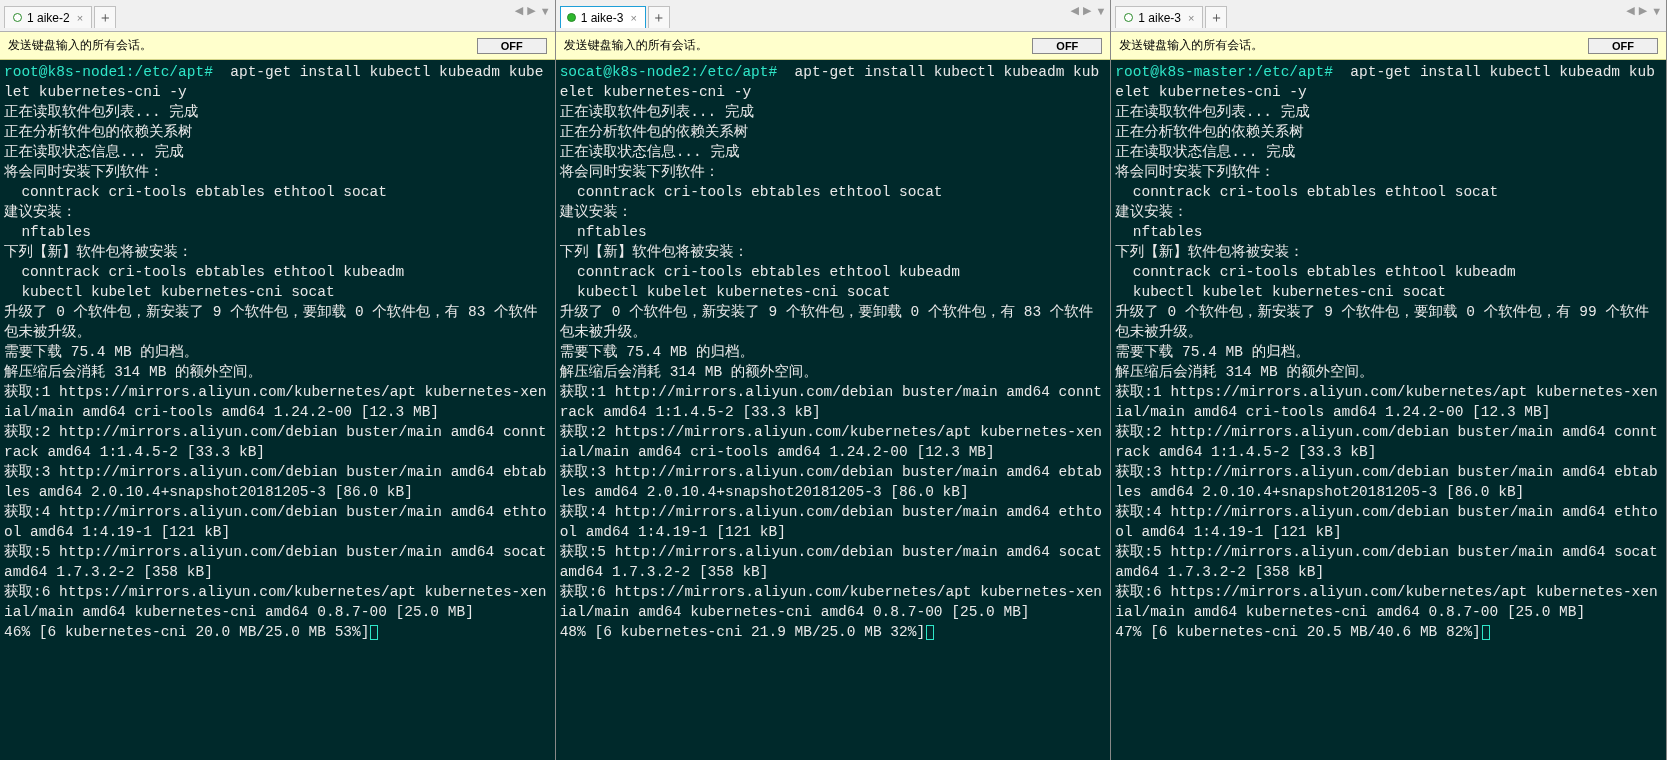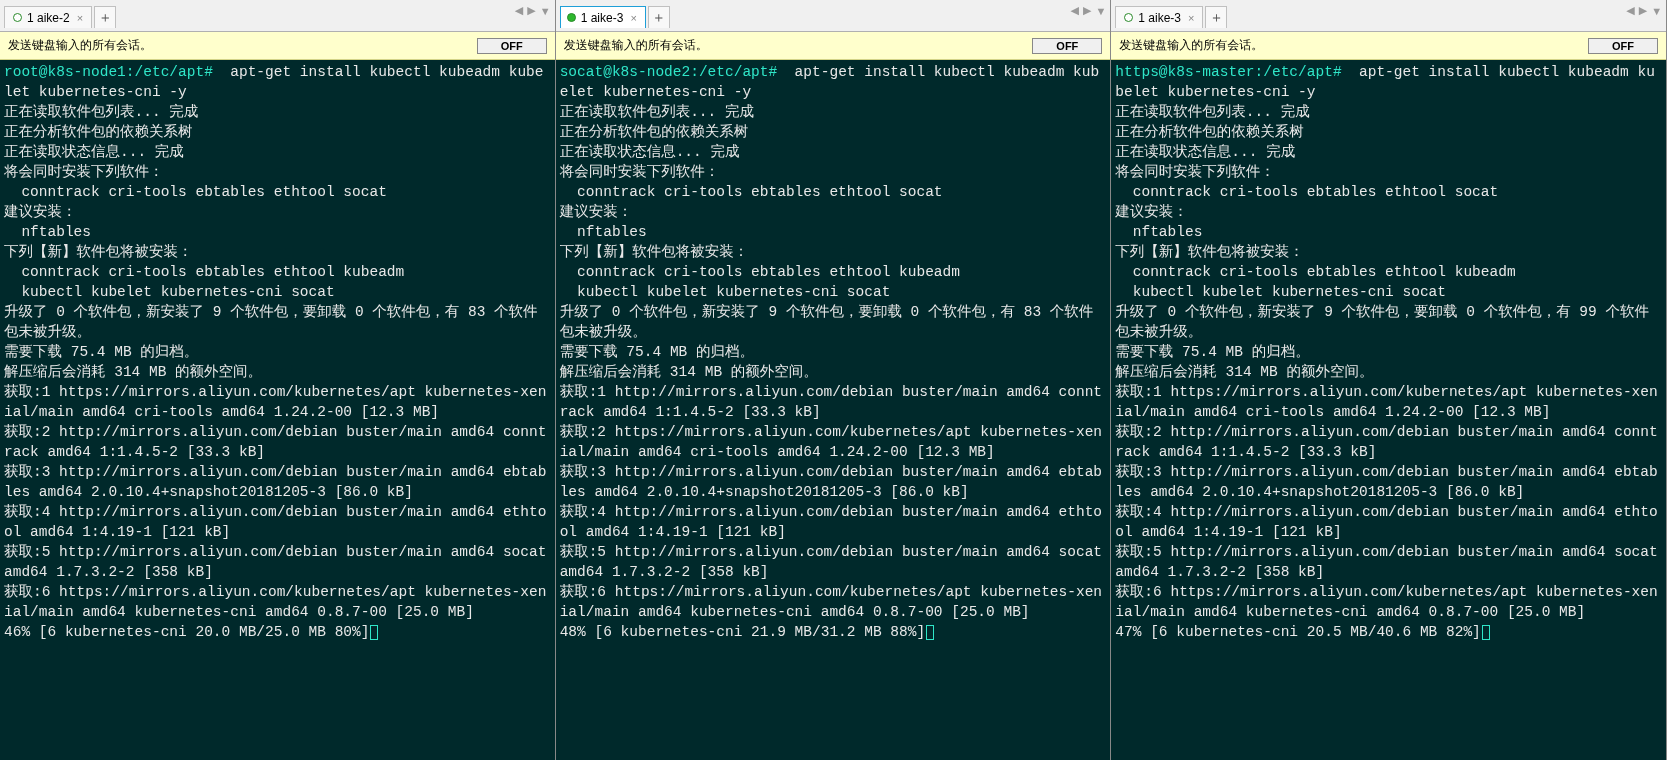--- a/index.html
+++ b/index.html
@@ -157,21 +157,21 @@
   kubectl kubelet kubernetes-cni socat
 升级了 0 个软件包，新安装了 9 个软件包，要卸载 0 个软件包，有 83 个软件包未被升级。
 需要下载 75.4 MB 的归档。
 解压缩后会消耗 314 MB 的额外空间。
 获取:1 https://mirrors.aliyun.com/kubernetes/apt kubernetes-xenial/main amd64 cri-tools amd64 1.24.2-00 [12.3 MB]
 获取:2 http://mirrors.aliyun.com/debian buster/main amd64 conntrack amd64 1:1.4.5-2 [33.3 kB]
 获取:3 http://mirrors.aliyun.com/debian buster/main amd64 ebtables amd64 2.0.10.4+snapshot20181205-3 [86.0 kB]
 获取:4 http://mirrors.aliyun.com/debian buster/main amd64 ethtool amd64 1:4.19-1 [121 kB]
 获取:5 http://mirrors.aliyun.com/debian buster/main amd64 socat amd64 1.7.3.2-2 [358 kB]
 获取:6 https://mirrors.aliyun.com/kubernetes/apt kubernetes-xenial/main amd64 kubernetes-cni amd64 0.8.7-00 [25.0 MB]</span>
-<span>46% [6 kubernetes-cni 20.0 MB/25.0 MB 80%]</span><span class="cursor"></span></div>
+<span>46% [6 kubernetes-cni 20.0 MB/25.0 MB 53%]</span><span class="cursor"></span></div>
 </div>
 
 <div class="pane">
   <div class="tabbar">
     <div class="tab active">
       <span class="dot filled"></span>
       <span>1 aike-3</span>
       <span class="tab-close">×</span>
     </div>
     <div class="tab-add">＋</div>
@@ -198,42 +198,42 @@
   kubectl kubelet kubernetes-cni socat
 升级了 0 个软件包，新安装了 9 个软件包，要卸载 0 个软件包，有 83 个软件包未被升级。
 需要下载 75.4 MB 的归档。
 解压缩后会消耗 314 MB 的额外空间。
 获取:1 http://mirrors.aliyun.com/debian buster/main amd64 conntrack amd64 1:1.4.5-2 [33.3 kB]
 获取:2 https://mirrors.aliyun.com/kubernetes/apt kubernetes-xenial/main amd64 cri-tools amd64 1.24.2-00 [12.3 MB]
 获取:3 http://mirrors.aliyun.com/debian buster/main amd64 ebtables amd64 2.0.10.4+snapshot20181205-3 [86.0 kB]
 获取:4 http://mirrors.aliyun.com/debian buster/main amd64 ethtool amd64 1:4.19-1 [121 kB]
 获取:5 http://mirrors.aliyun.com/debian buster/main amd64 socat amd64 1.7.3.2-2 [358 kB]
 获取:6 https://mirrors.aliyun.com/kubernetes/apt kubernetes-xenial/main amd64 kubernetes-cni amd64 0.8.7-00 [25.0 MB]</span>
-<span>48% [6 kubernetes-cni 21.9 MB/31.2 MB 88%]</span><span class="cursor"></span></div>
+<span>48% [6 kubernetes-cni 21.9 MB/25.0 MB 32%]</span><span class="cursor"></span></div>
 </div>
 
 <div class="pane">
   <div class="tabbar">
     <div class="tab">
       <span class="dot open"></span>
       <span>1 aike-3</span>
       <span class="tab-close">×</span>
     </div>
     <div class="tab-add">＋</div>
     <div class="tab-nav">
       <span>◀</span>
       <span>▶</span>
       <span>▼</span>
     </div>
   </div>
   <div class="yellowbar">
     <span>发送键盘输入的所有会话。</span>
     <button class="off-btn">OFF</button>
   </div>
-  <div class="terminal"><span class="prompt">https@k8s-master:/etc/apt#</span><span>  apt-get install kubectl kubeadm kubelet kubernetes-cni -y</span>
+  <div class="terminal"><span class="prompt">root@k8s-master:/etc/apt#</span><span>  apt-get install kubectl kubeadm kubelet kubernetes-cni -y</span>
 <span>正在读取软件包列表... 完成
 正在分析软件包的依赖关系树
 正在读取状态信息... 完成
 将会同时安装下列软件：
   conntrack cri-tools ebtables ethtool socat
 建议安装：
   nftables
 下列【新】软件包将被安装：
   conntrack cri-tools ebtables ethtool kubeadm
   kubectl kubelet kubernetes-cni socat

